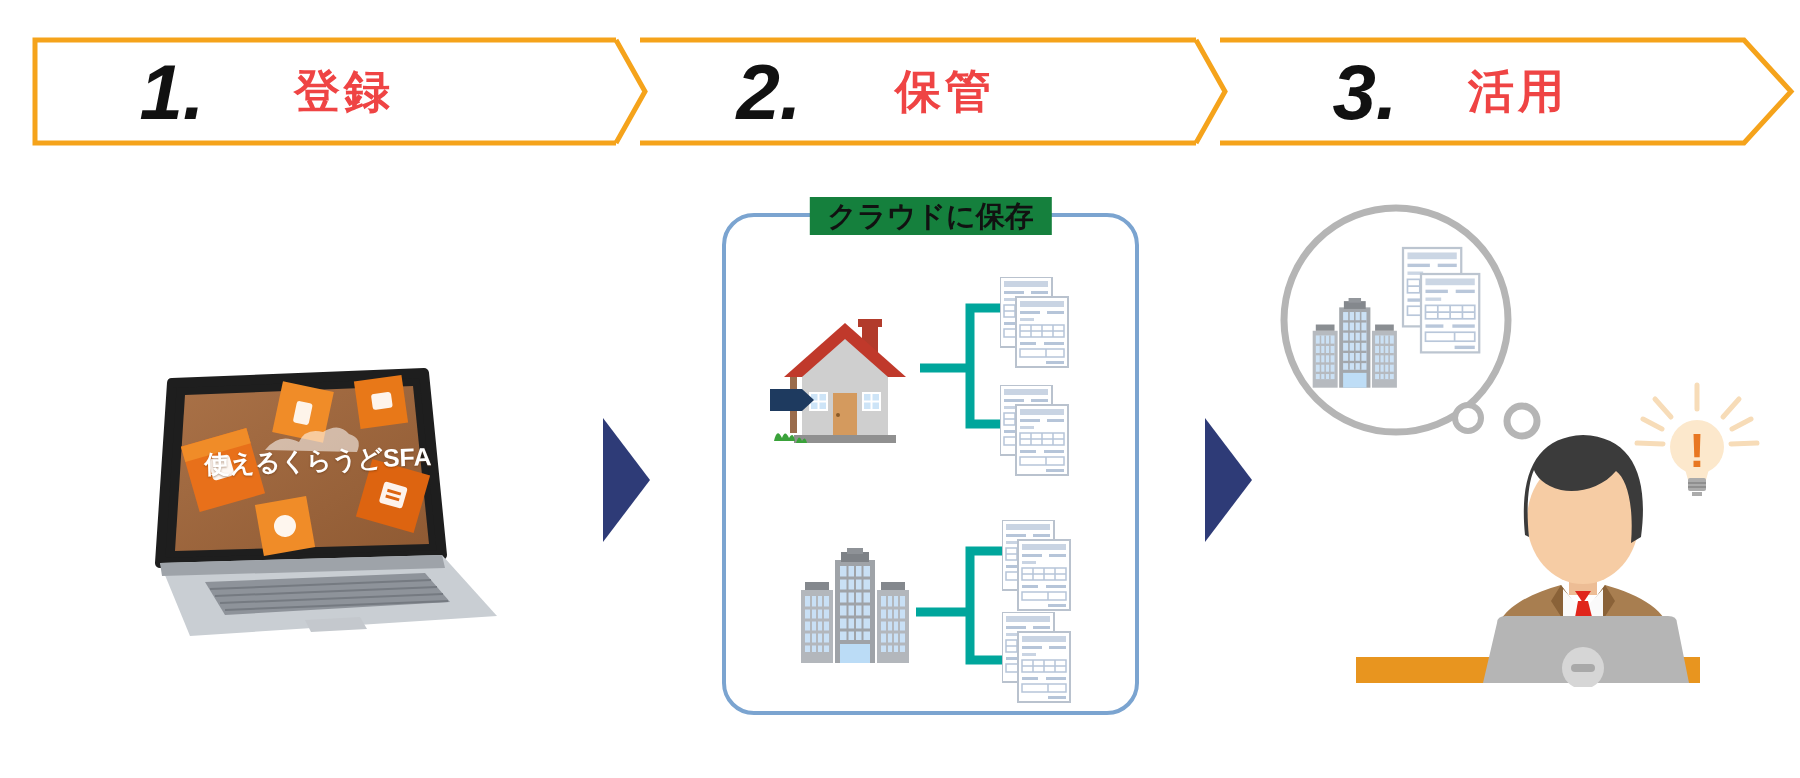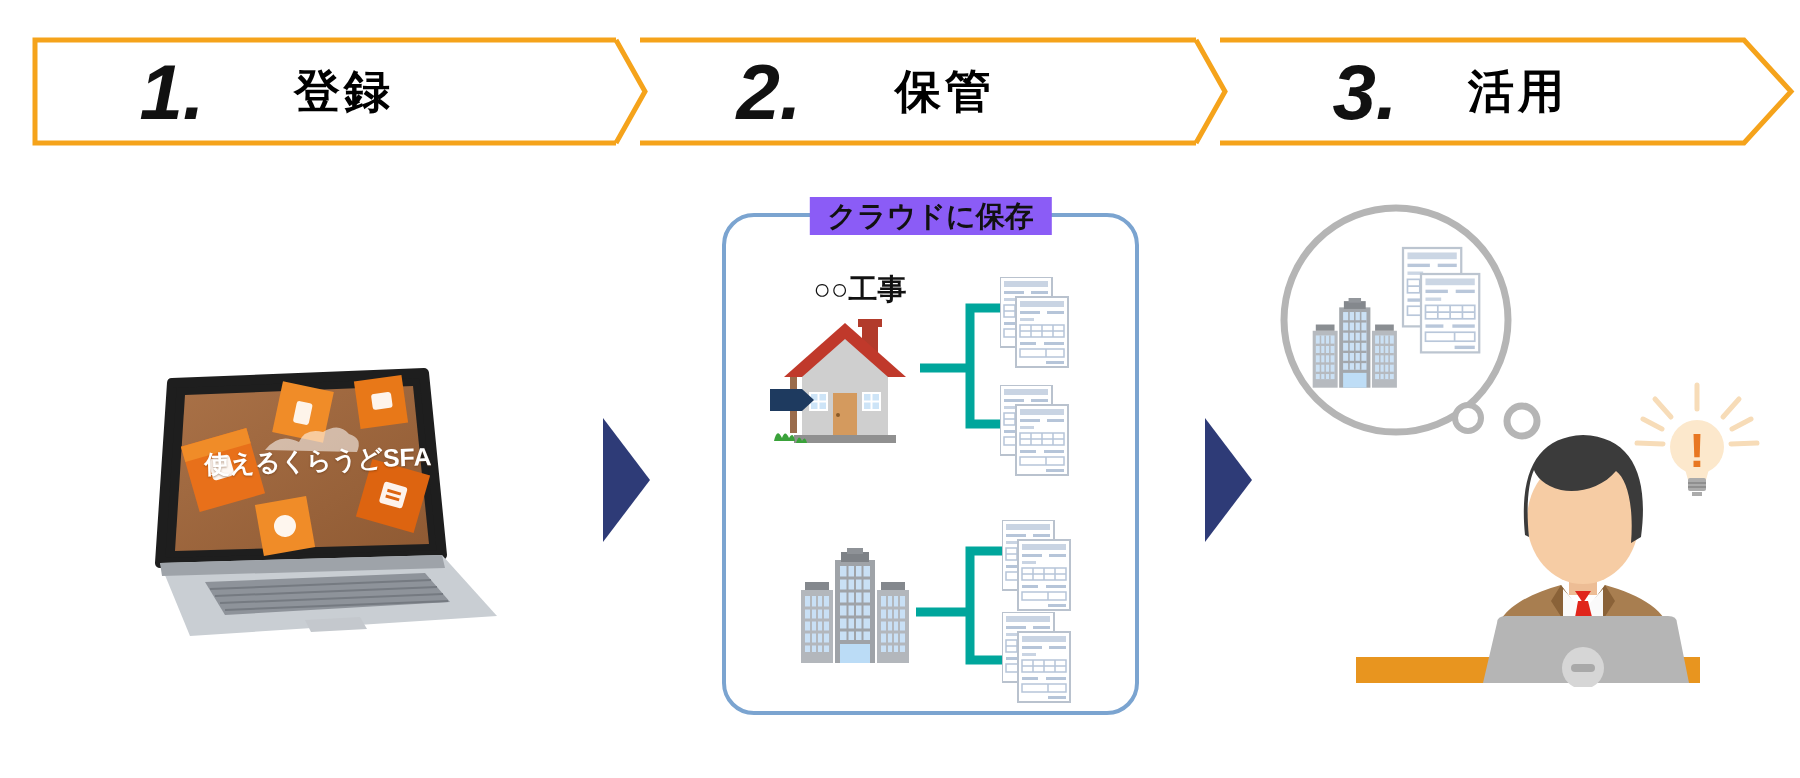--- a/index.html
+++ b/index.html
@@ -1,26 +1,26 @@
 <!DOCTYPE html>
 <html><head>
 <meta charset="utf-8">
 <style>
   html,body{margin:0;padding:0;background:#fff;}
   #canvas{position:relative;width:1800px;height:778px;background:#fff;overflow:hidden;
           font-family:"Liberation Sans","DejaVu Sans",sans-serif;}
   .abs{position:absolute;}
   .step-num{font-style:italic;font-weight:800;font-size:78px;line-height:92px;color:#111;
             transform:translateX(-50%);white-space:nowrap;}
-  .step-label{font-weight:800;font-size:46px;line-height:54px;color:#000000;letter-spacing:4px;
+  .step-label{font-weight:800;font-size:46px;line-height:54px;color:#ef4444;letter-spacing:4px;
               transform:translateX(-50%);white-space:nowrap;}
   .cloud-box{position:absolute;left:722px;top:213px;width:409px;height:494px;
              border:4px solid #7BA4D0;border-radius:32px;background:#fff;}
   .cloud-box-title{position:absolute;left:50%;top:-20px;transform:translateX(-50%);
-                   background:#8b5cf6;padding:0 18px;font-size:29px;font-weight:800;color:#111;
+                   background:#15803d;padding:0 18px;font-size:29px;font-weight:800;color:#111;
                    white-space:nowrap;line-height:38px;}
   .group-label{position:absolute;width:220px;text-align:center;font-size:29px;font-weight:800;
                color:#111;white-space:nowrap;transform:translateX(-50%);}
   .brand-text{position:absolute;left:196px;top:444px;width:244px;text-align:center;
               color:#fff;font-weight:800;font-size:25px;transform:rotate(-2deg);
               text-shadow:0 1px 2px rgba(90,40,0,.45);white-space:nowrap;}
 </style>
 </head>
 <body>
 
@@ -154,21 +154,20 @@
     <polygon points="0,0 47,62 0,124" fill="#2E3B77"></polygon>
   </svg>
   <svg class="abs" style="left:1205px;top:418px" width="48" height="124" viewBox="0 0 48 124">
     <polygon points="0,0 47,62 0,124" fill="#2E3B77"></polygon>
   </svg>
 
   <div class="cloud-box">
     <div class="cloud-box-title">クラウドに保存</div>
   </div>
 
-  <div class="abs group-label" style="left:860px;top:270px">○○工事</div>
 
   <svg class="abs" style="left:770px;top:313px" width="150" height="132" viewBox="0 0 150 132">
     <rect x="92" y="12" width="16" height="34" fill="#B23B2B"></rect>
     <rect x="88" y="6" width="24" height="8" fill="#B23B2B"></rect>
     <polygon points="14,64 75,10 136,64" fill="#C0392B"></polygon>
     <polygon points="32,64 75,26 118,64" fill="#CFCFCF"></polygon>
     <rect x="32" y="64" width="86" height="58" fill="#CFCFCF"></rect>
     <rect x="63" y="80" width="24" height="42" fill="#D49A5E"></rect>
     <circle cx="68" cy="102" r="2" fill="#8A5A28"></circle>
     <rect x="40" y="80" width="17" height="17" fill="#CDE4F7" stroke="#ffffff" stroke-width="2"></rect>

